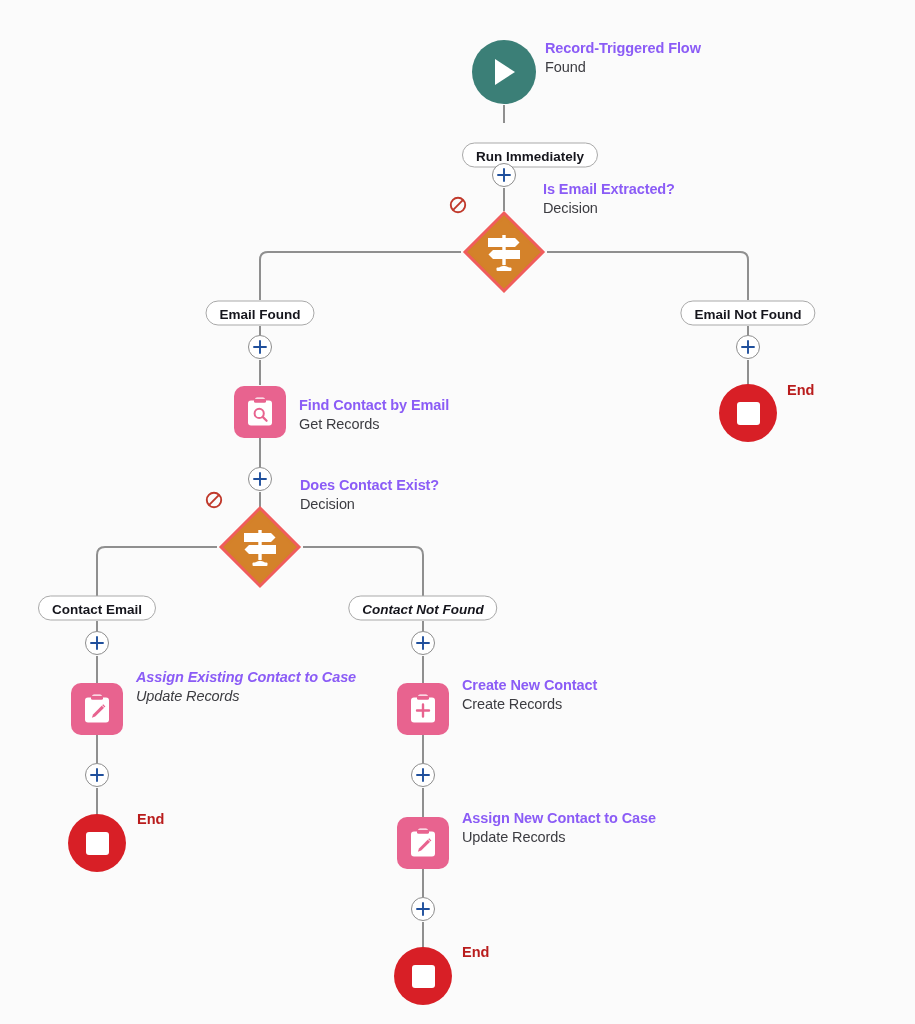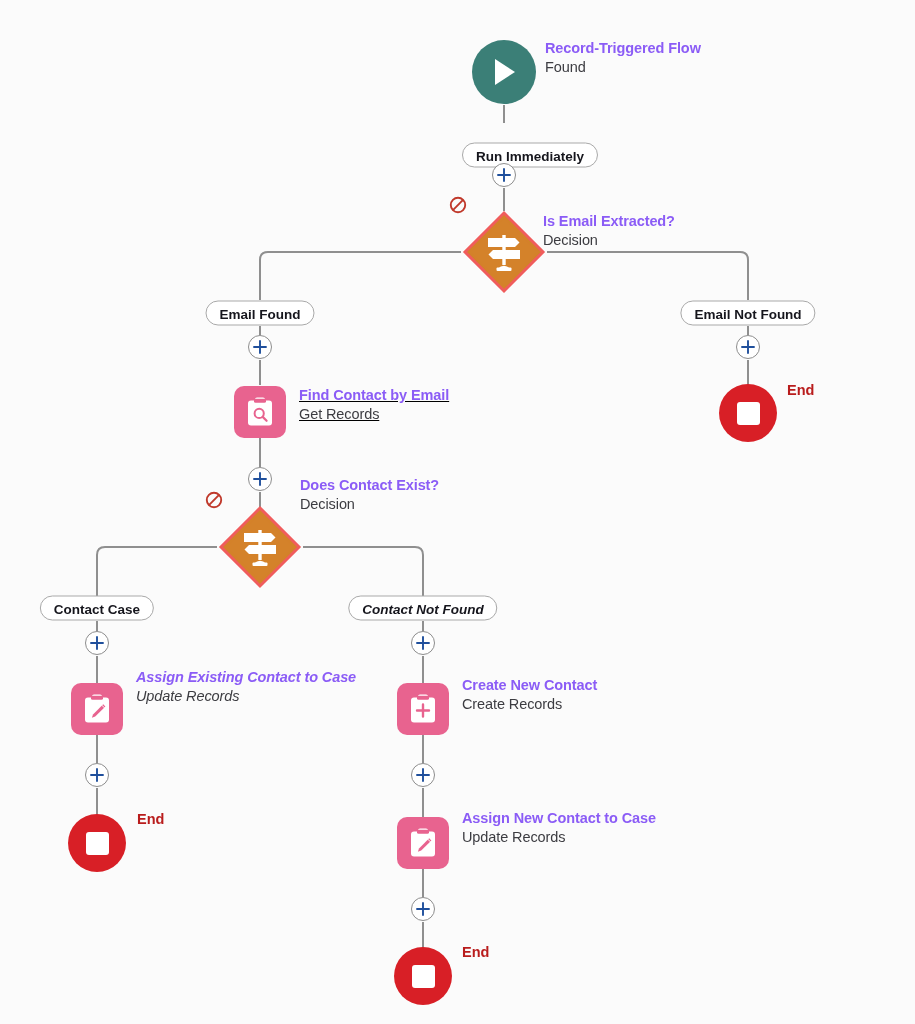--- a/index.html
+++ b/index.html
@@ -251,21 +251,21 @@
 
         <path d="M27 29 H54 L58.5 33.5 L54 38 H27 Z" fill="#ffffff"></path>
 
         <path d="M59 41 H32 L27.5 45.5 L32 50 H59 Z" fill="#ffffff"></path>
 
         <path d="M36.5 60 Q43 53.5 49.5 60 Z" fill="#ffffff"></path>
         <rect x="35.5" y="58.5" width="15" height="3.4" rx="1" fill="#ffffff"></rect>
       </svg>
     </div>
   </div>
-  <div class="label-block" style="left:543px; top:180px;margin-top:32px;">
+  <div class="label-block" style="left:543px; top:180px;">
     <div class="label-title">Is Email Extracted?</div>
     <div class="label-sub">Decision</div>
   </div>
 
   <div class="node" style="left:260px; top:313px;">
     <div class="pill">Email Found</div>
   </div>
 
   <div class="node" style="left:748px; top:313px;">
     <div class="pill">Email Not Found</div>
@@ -291,21 +291,21 @@
     <div class="elem-icon">
       <svg width="34" height="34" viewBox="0 0 34 34" aria-hidden="true">
         <rect x="5" y="5.5" width="24" height="25" rx="3" fill="#ffffff"></rect>
         <rect x="12" y="2.5" width="10" height="6.5" rx="2" fill="#ffffff"></rect>
         <rect x="11" y="3.8" width="12" height="4" rx="1.6" fill="#e8638f"></rect>
         <circle cx="16.2" cy="18.4" r="4.6" fill="none" stroke="#e8638f" stroke-width="2"></circle>
         <path d="M19.7 21.9 L23.6 25.8" stroke="#e8638f" stroke-width="2.2" stroke-linecap="round"></path>
       </svg>
     </div>
   </div>
-  <div class="label-block" style="left:299px; top:386px;text-decoration:underline;">
+  <div class="label-block" style="left:299px; top:396px;">
     <div class="label-title">Find Contact by Email</div>
     <div class="label-sub">Get Records</div>
   </div>
 
   <div class="node" style="left:748px; top:413px;">
     <div class="end-circle">
       <div class="end-square"></div>
     </div>
   </div>
   <div class="label-end" style="left:787px; top:381px;">End</div>
@@ -336,21 +336,21 @@
         <rect x="35.5" y="58.5" width="15" height="3.4" rx="1" fill="#ffffff"></rect>
       </svg>
     </div>
   </div>
   <div class="label-block" style="left:300px; top:476px;">
     <div class="label-title">Does Contact Exist?</div>
     <div class="label-sub">Decision</div>
   </div>
 
   <div class="node" style="left:97px; top:608px;">
-    <div class="pill">Contact Case</div>
+    <div class="pill">Contact Email</div>
   </div>
 
   <div class="node" style="left:423px; top:608px;font-style:italic;">
     <div class="pill">Contact Not Found</div>
   </div>
 
   <div class="node" style="left:97px; top:643px;">
     <div class="plus">
       <svg width="14" height="14" viewBox="0 0 14 14" aria-hidden="true">
         <path d="M7 1 V13 M1 7 H13" stroke="#1f4f9c" stroke-width="1.9" stroke-linecap="round"></path>

